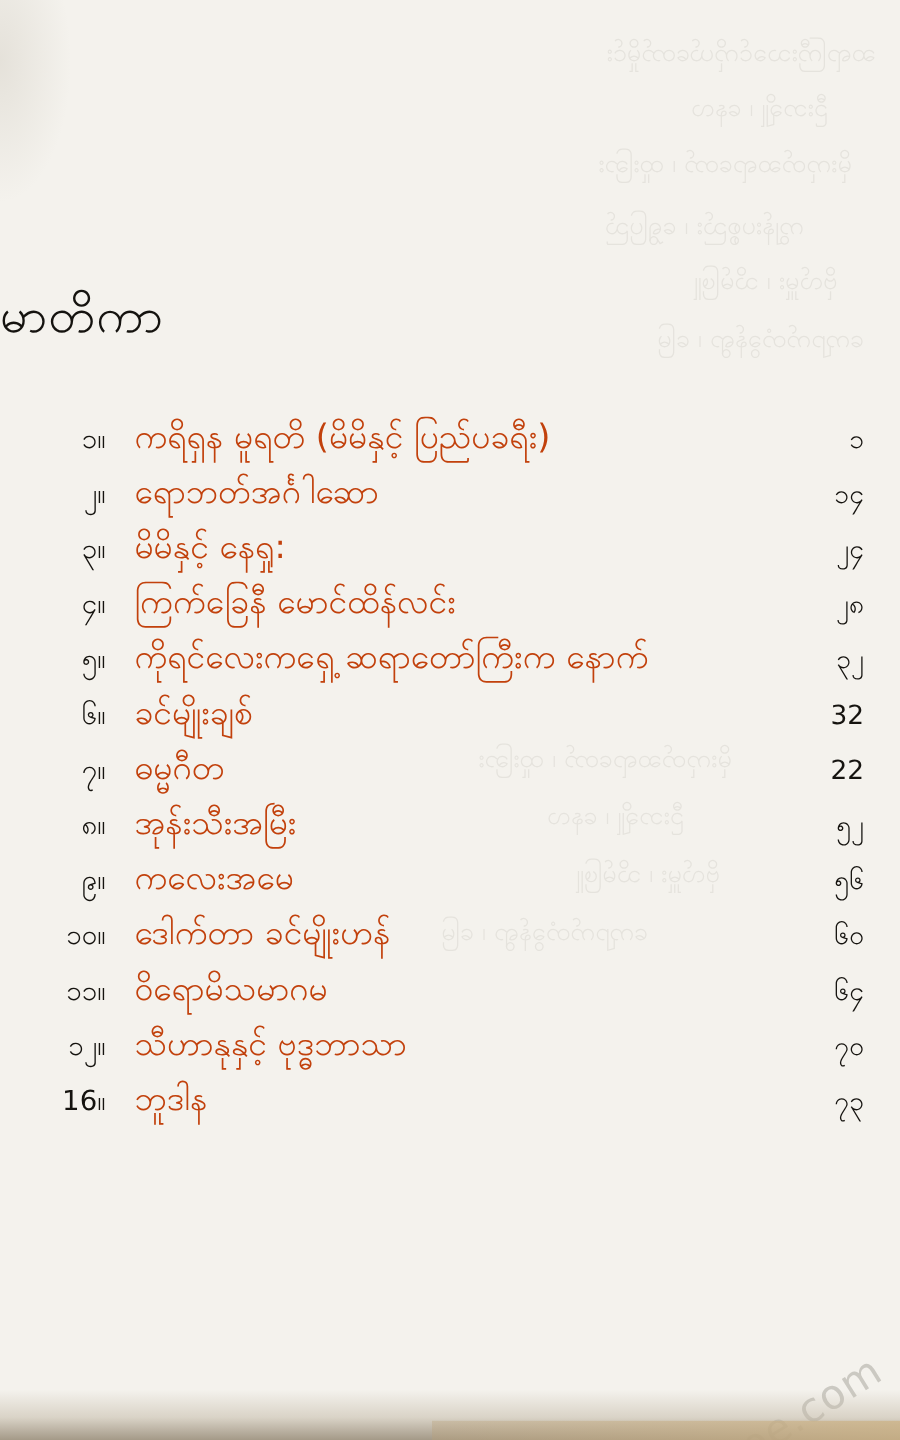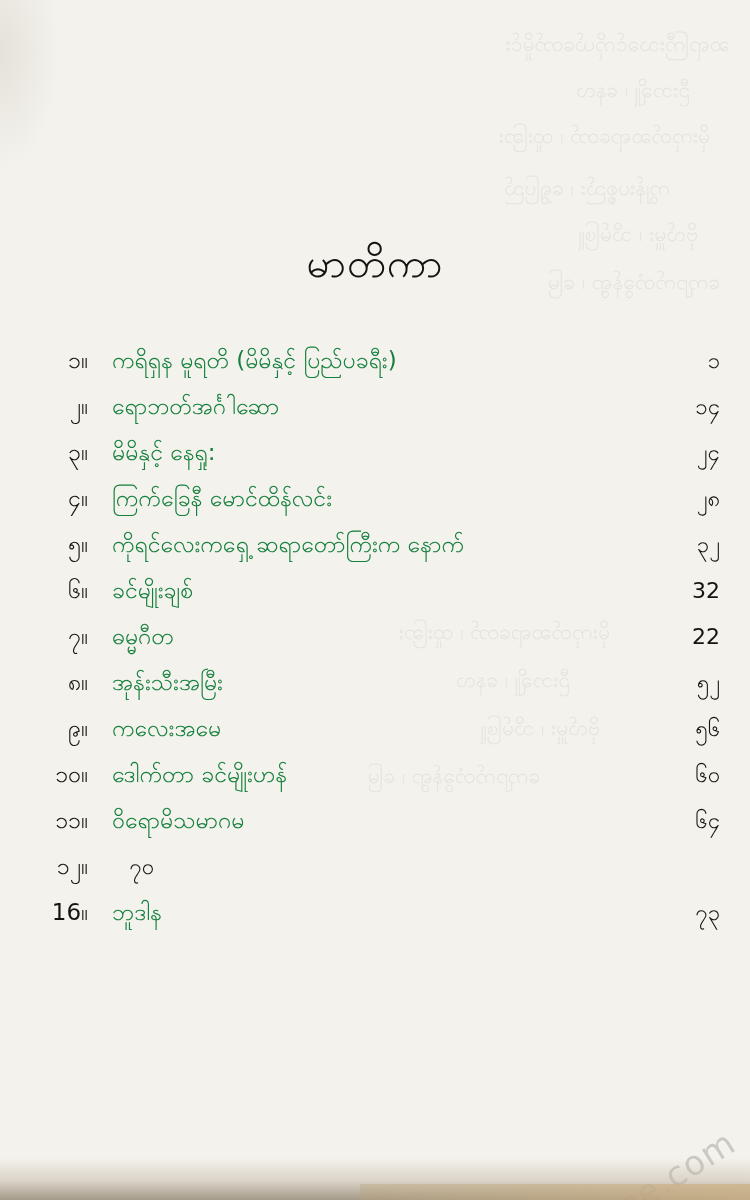--- a/index.html
+++ b/index.html
@@ -32,21 +32,20 @@
     white-space: nowrap;
   }
 
   .page {
     position: absolute;
     inset: 0;
     padding: 0;
   }
 
   .title {
-    text-align: center;
     font-size: 40px;
     color: #15130f;
     margin-top: 238px;
     letter-spacing: 1px;
     font-family: "DejaVu Sans", sans-serif;
   }
 
   .toc {
     margin-top: 48px;
     padding: 0 30px 0 24px;
@@ -62,22 +61,22 @@
     width: 64px;
     text-align: right;
     padding-right: 6px;
     font-size: 23px;
     color: #15130f;
     flex: 0 0 64px;
   }
 
   .label {
     flex: 1 1 auto;
-    font-size: 23px;
-    color: #15803d;
+    font-size: 28px;
+    color: #c2410c;
     padding-left: 18px;
     white-space: nowrap;
     overflow: hidden;
   }
 
   .page-no {
     flex: 0 0 60px;
     text-align: right;
     font-size: 22px;
     color: #15130f;
@@ -209,20 +208,21 @@
     </div>
 
     <div class="toc-row">
       <span class="num">၁၁။</span>
       <span class="label">ဝိရောမိသမာဂမ</span>
       <span class="page-no">၆၄</span>
     </div>
 
     <div class="toc-row">
       <span class="num">၁၂။</span>
+      <span class="label">သီဟာနုနှင့် ဗုဒ္ဓဘာသာ</span>
       <span class="page-no">၇၀</span>
     </div>
 
     <div class="toc-row">
       <span class="num">16။</span>
       <span class="label">ဘူဒါန</span>
       <span class="page-no">၇၃</span>
     </div>
 
 

